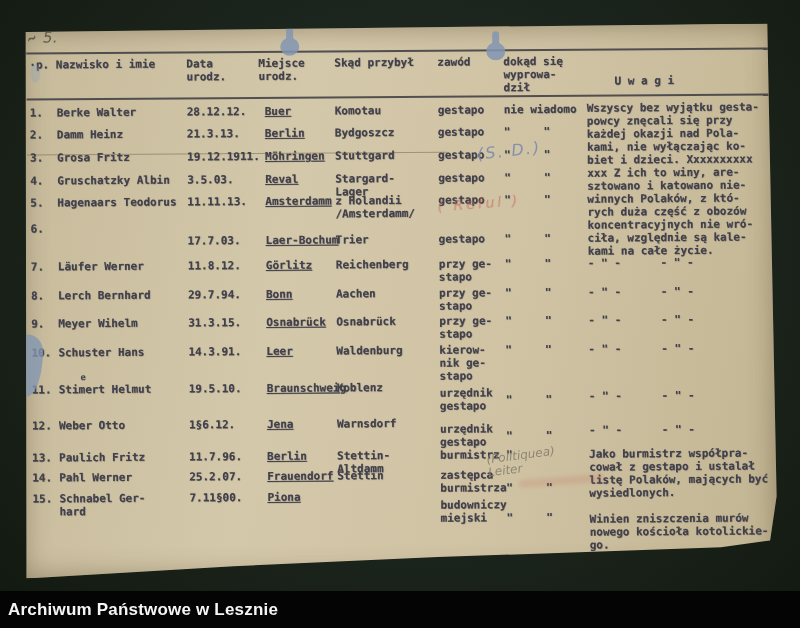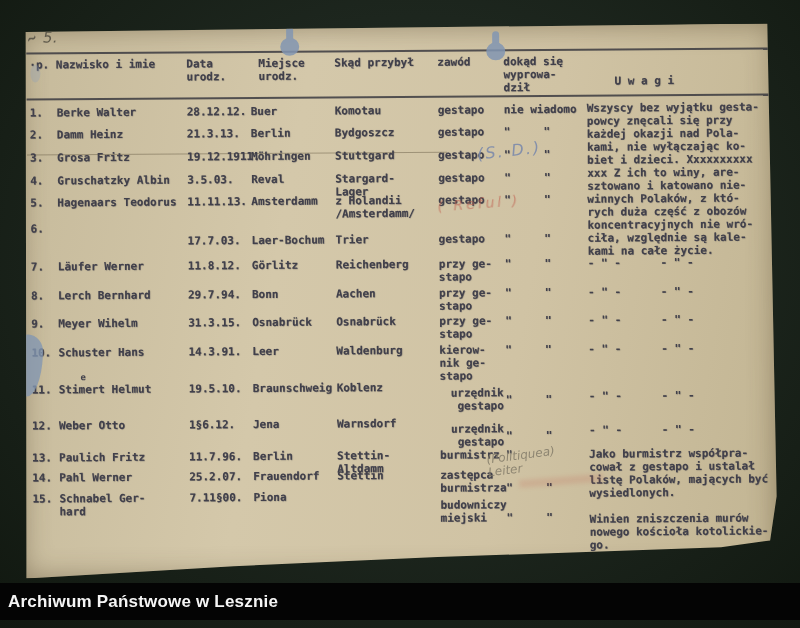--- a/index.html
+++ b/index.html
@@ -21,25 +21,25 @@
   .rule-mid{left:8px;top:70px;width:742px;}
   .crease{position:absolute;left:8px;top:126px;width:420px;height:1px;background:rgba(95,85,62,.45);}
   
   .h-lpname{left:11px;top:30px;} .h-born{left:168px;top:30px;} .h-bp{left:240px;top:30px;}
   .h-from{left:316px;top:30px;}  .h-job{left:419px;top:30px;}  .h-moved{left:485px;top:30px;}
   .h-uwagi{left:596px;top:50px;}
   
   .row{position:absolute;left:0;width:100%;height:0;}
   .row .cell{top:0;}
   .c-lp{left:11px;width:26px;}   .c-name{left:38px;width:126px;}
-  .c-born{left:168px;width:74px;}.c-birthplace{left:232px;width:76px;}
+  .c-born{left:168px;width:74px;}.c-birthplace{left:246px;width:76px;text-decoration:underline;}
   .c-from{left:316px;width:100px;}.c-job{left:419px;width:64px;}
   .c-moved{left:485px;width:82px;}.c-note{left:568px;width:192px;}
   .shift2 .c-born,.shift2 .c-birthplace,.shift2 .c-from,.shift2 .c-job,.shift2 .c-moved{top:13px;}
-  .r11 .c-job,.r12 .c-job{top:6px;text-align:right;}
+  .r11 .c-job,.r12 .c-job{top:6px;}
   .r11 .c-moved,.r12 .c-moved,.r14 .c-moved{top:13px;}
   .r11 .c-note{top:10px;} .r12 .c-note{top:8px;}
   .r15 .c-job{top:9px;} .r15 .c-moved{top:22px;}
   
   .note-block{left:568px;width:196px;}
   .nb1{top:77px;} .nb13{top:423px;} .nb15{top:488px;}
   
   .hand{position:absolute;font-family:"DejaVu Sans",sans-serif;font-style:italic;}
   .corner{left:8px;top:0;color:#5f5a4c;font-size:15px;}
   .corner .squig{display:inline-block;transform:rotate(-24deg) scaleY(1.6);font-size:13px;margin-right:6px;}
@@ -50,21 +50,21 @@
   .smudge{position:absolute;left:498px;top:452px;width:84px;height:8px;background:#c06050;opacity:.18;filter:blur(2px);transform:rotate(-4deg);}
   
   .pin{position:absolute;width:20px;height:30px;opacity:.85;}
   .pin::before{content:"";position:absolute;top:0;left:6px;width:7px;height:16px;border-radius:4px;background:#8296b2;}
   .pin::after{content:"";position:absolute;top:11px;left:0;width:19px;height:18px;border-radius:50%;background:#8296b2;}
   .pin-a{left:262px;top:0;} .pin-b{left:468px;top:6px;}
   .blob-left{position:absolute;left:-4px;top:306px;width:26px;height:62px;background:#8296b2;opacity:.78;
              border-radius:40% 60% 55% 45%/22% 28% 66% 60%;transform:rotate(3deg);}
   .tiny-blot{position:absolute;left:12px;top:36px;width:10px;height:18px;background:#8aa0bc;opacity:.3;border-radius:50%;}
   
-  .caption{position:absolute;left:0;bottom:8px;width:800px;height:37px;background:#040404;}
+  .caption{position:absolute;left:0;bottom:0;width:800px;height:37px;background:#040404;}
   .caption span{display:inline-block;padding-left:8px;font:bold 17px/37px "Liberation Sans",sans-serif;
                 color:#f5f5f5;letter-spacing:.2px;}
 </style>
 </head>
 <body>
 
 <div id="stage">
 
   <div class="paper">
 

